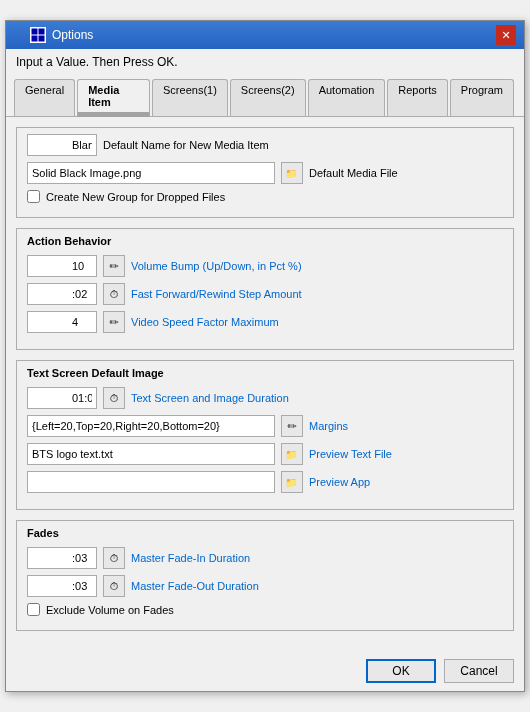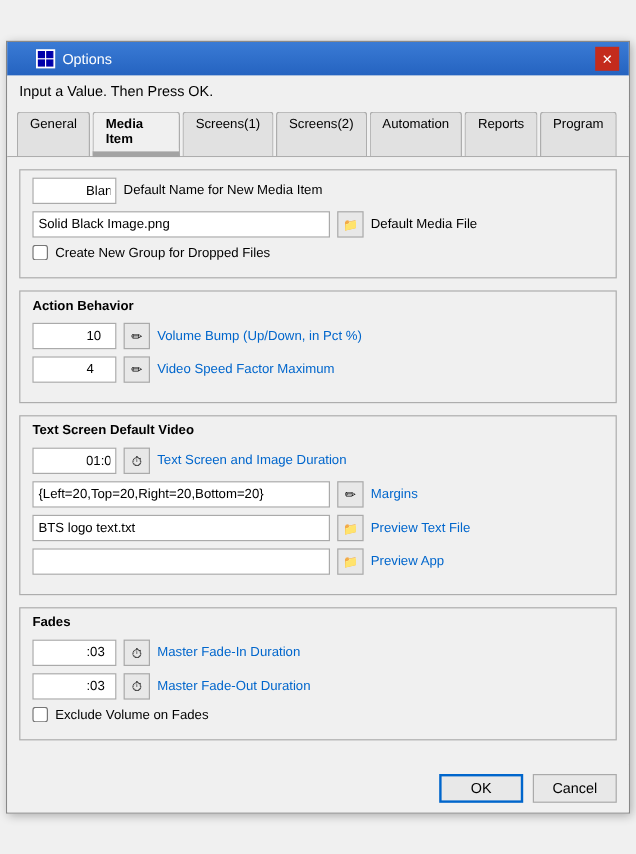--- a/index.html
+++ b/index.html
@@ -238,30 +238,37 @@
     <div class="section">
       <div class="section-title">Action Behavior</div>
       <div class="row">
         <input class="input-field input-short" type="text" value="10" style="">
         <button class="icon-btn">
             <span class="pencil-icon"></span>
           </button>
         <span class="label-blue">Volume Bump (Up/Down, in Pct %)</span>
       </div>
       <div class="row">
+        <input class="input-field input-short" type="text" value=":02" style="">
+        <button class="icon-btn">
+            <span class="clock-icon"></span>
+          </button>
+        <span class="label-blue">Fast Forward/Rewind Step Amount</span>
+      </div>
+      <div class="row">
         <input class="input-field input-short" type="text" value="4" style="">
         <button class="icon-btn">
             <span class="pencil-icon"></span>
           </button>
         <span class="label-blue">Video Speed Factor Maximum</span>
       </div>
     </div>
 
     <div class="section">
-      <div class="section-title">Text Screen Default Video</div>
+      <div class="section-title">Text Screen Default Image</div>
       <div class="row">
         <input class="input-field input-short" type="text" value="01:00" style="">
         <button class="icon-btn">
             <span class="clock-icon"></span>
           </button>
         <span class="label-blue">Text Screen and Image Duration</span>
       </div>
       <div class="row">
         <input class="input-field input-long" type="text" value="{Left=20,Top=20,Right=20,Bottom=20}" style="">
         <button class="icon-btn">

